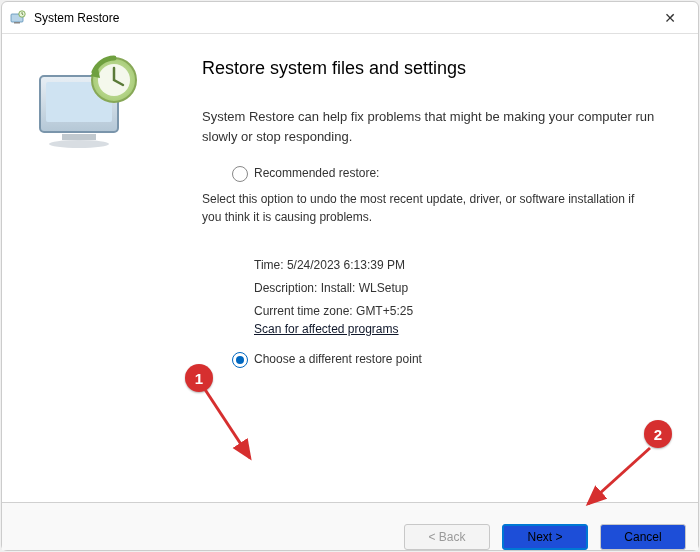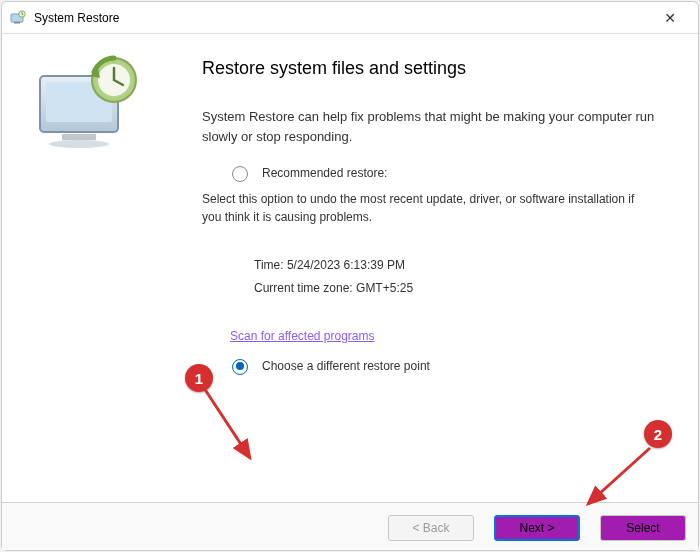--- a/index.html
+++ b/index.html
@@ -71,21 +71,20 @@
       font-size: 13px;
       color: #333;
       line-height: 1.5;
       margin-bottom: 20px;
     }
     .option-row {
       display: flex;
       align-items: flex-start;
       margin-left: 30px;
       margin-bottom: 8px;
-      gap: 8px;
     }
     .radio {
       width: 16px; height: 16px;
       border: 1.5px solid #888;
       border-radius: 50%;
       margin-right: 6px;
       flex-shrink: 0;
       position: relative;
       background: #fff;
     }
@@ -109,48 +108,48 @@
       font-size: 12px;
       color: #333;
       line-height: 1.5;
       margin-bottom: 28px;
     }
     .detail-block {
       margin-left: 52px;
       font-size: 12px;
       color: #333;
       line-height: 1.9;
-      margin-bottom: 29px;
+      margin-bottom: 0;
     }
     .link {
-      color: #8b5cf6;
+      color: #0f172a;
       text-decoration: underline;
       cursor: pointer;
-      margin-left: 28px;
+      margin-left: 52px;
       display: inline-block;
       margin-bottom: 16px;
       text-align: right;
     }
     .footer {
       position: absolute;
       bottom: 0; left: 0; right: 0;
       height: 48px;
       border-top: 1px solid #d0d0d0;
       background: #f9f9f9;
       display: flex;
-      align-items: flex-start;
+      align-items: flex-end;
       justify-content: flex-end;
-      padding: 12px 12px;
-      gap: 20px;
+      padding: 0 12px;
+      gap: 12px;
     }
     .btn {
       min-width: 86px;
       height: 26px;
       font-size: 12px;
-      background: #a21caf;
+      background: #1d4ed8;
       border: 1px solid #c8c8c8;
       border-radius: 3px;
       cursor: pointer;
       padding: 0 12px;
     }
     .btn.disabled {
       color: #9a9a9a;
       background: #f4f4f4;
       cursor: default;
     }
@@ -229,36 +228,37 @@
       <p class="para">System Restore can help fix problems that might be making your computer run slowly or stop responding.</p>
 
       <div class="option-row">
         <span class="radio"></span>
         <span class="option-text">Recommended restore:</span>
       </div>
       <div class="option-desc">Select this option to undo the most recent update, driver, or software installation if you think it is causing problems.</div>
 
       <div class="detail-block">
         <div>Time: 5/24/2023 6:13:39 PM</div>
+        <div>Description: Install: WLSetup</div>
         <div>Current time zone: GMT+5:25</div>
       </div>
 
       <a class="link">Scan for affected programs</a>
 
       <div class="option-row">
         <span class="radio selected"></span>
         <span class="option-text">Choose a different restore point</span>
       </div>
     </div>
   </div>
 
   <div class="footer">
     <button class="btn disabled">&lt; Back</button>
     <button class="btn primary">Next &gt;</button>
-    <button class="btn">Select</button>
+    <button class="btn">Cancel</button>
   </div>
 
   <div class="callout" style="top:362px; left:183px;">1</div>
   <svg class="arrow" style="top:378px; left:196px;" width="70" height="90">
     <defs>
         <marker id="ah1" markerWidth="8" markerHeight="8" refX="6" refY="3" orient="auto">
           <polygon points="0,0 7,3 0,6" fill="#d62f2f"></polygon>
         </marker>
       </defs>
     <line x1="6" y1="8" x2="52" y2="78" stroke="#d62f2f" stroke-width="3" marker-end="url(#ah1)"></line>

